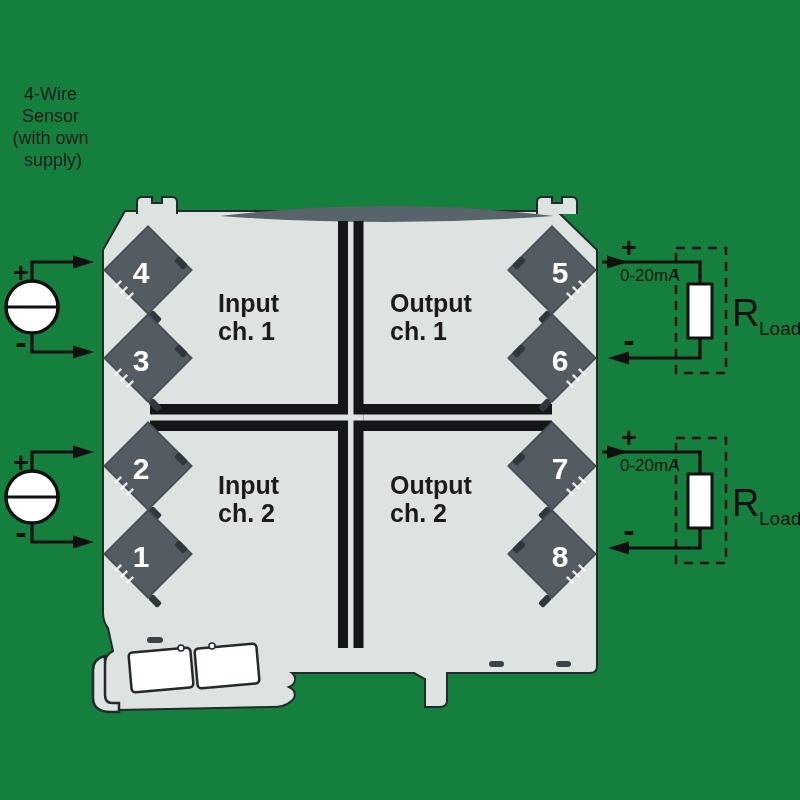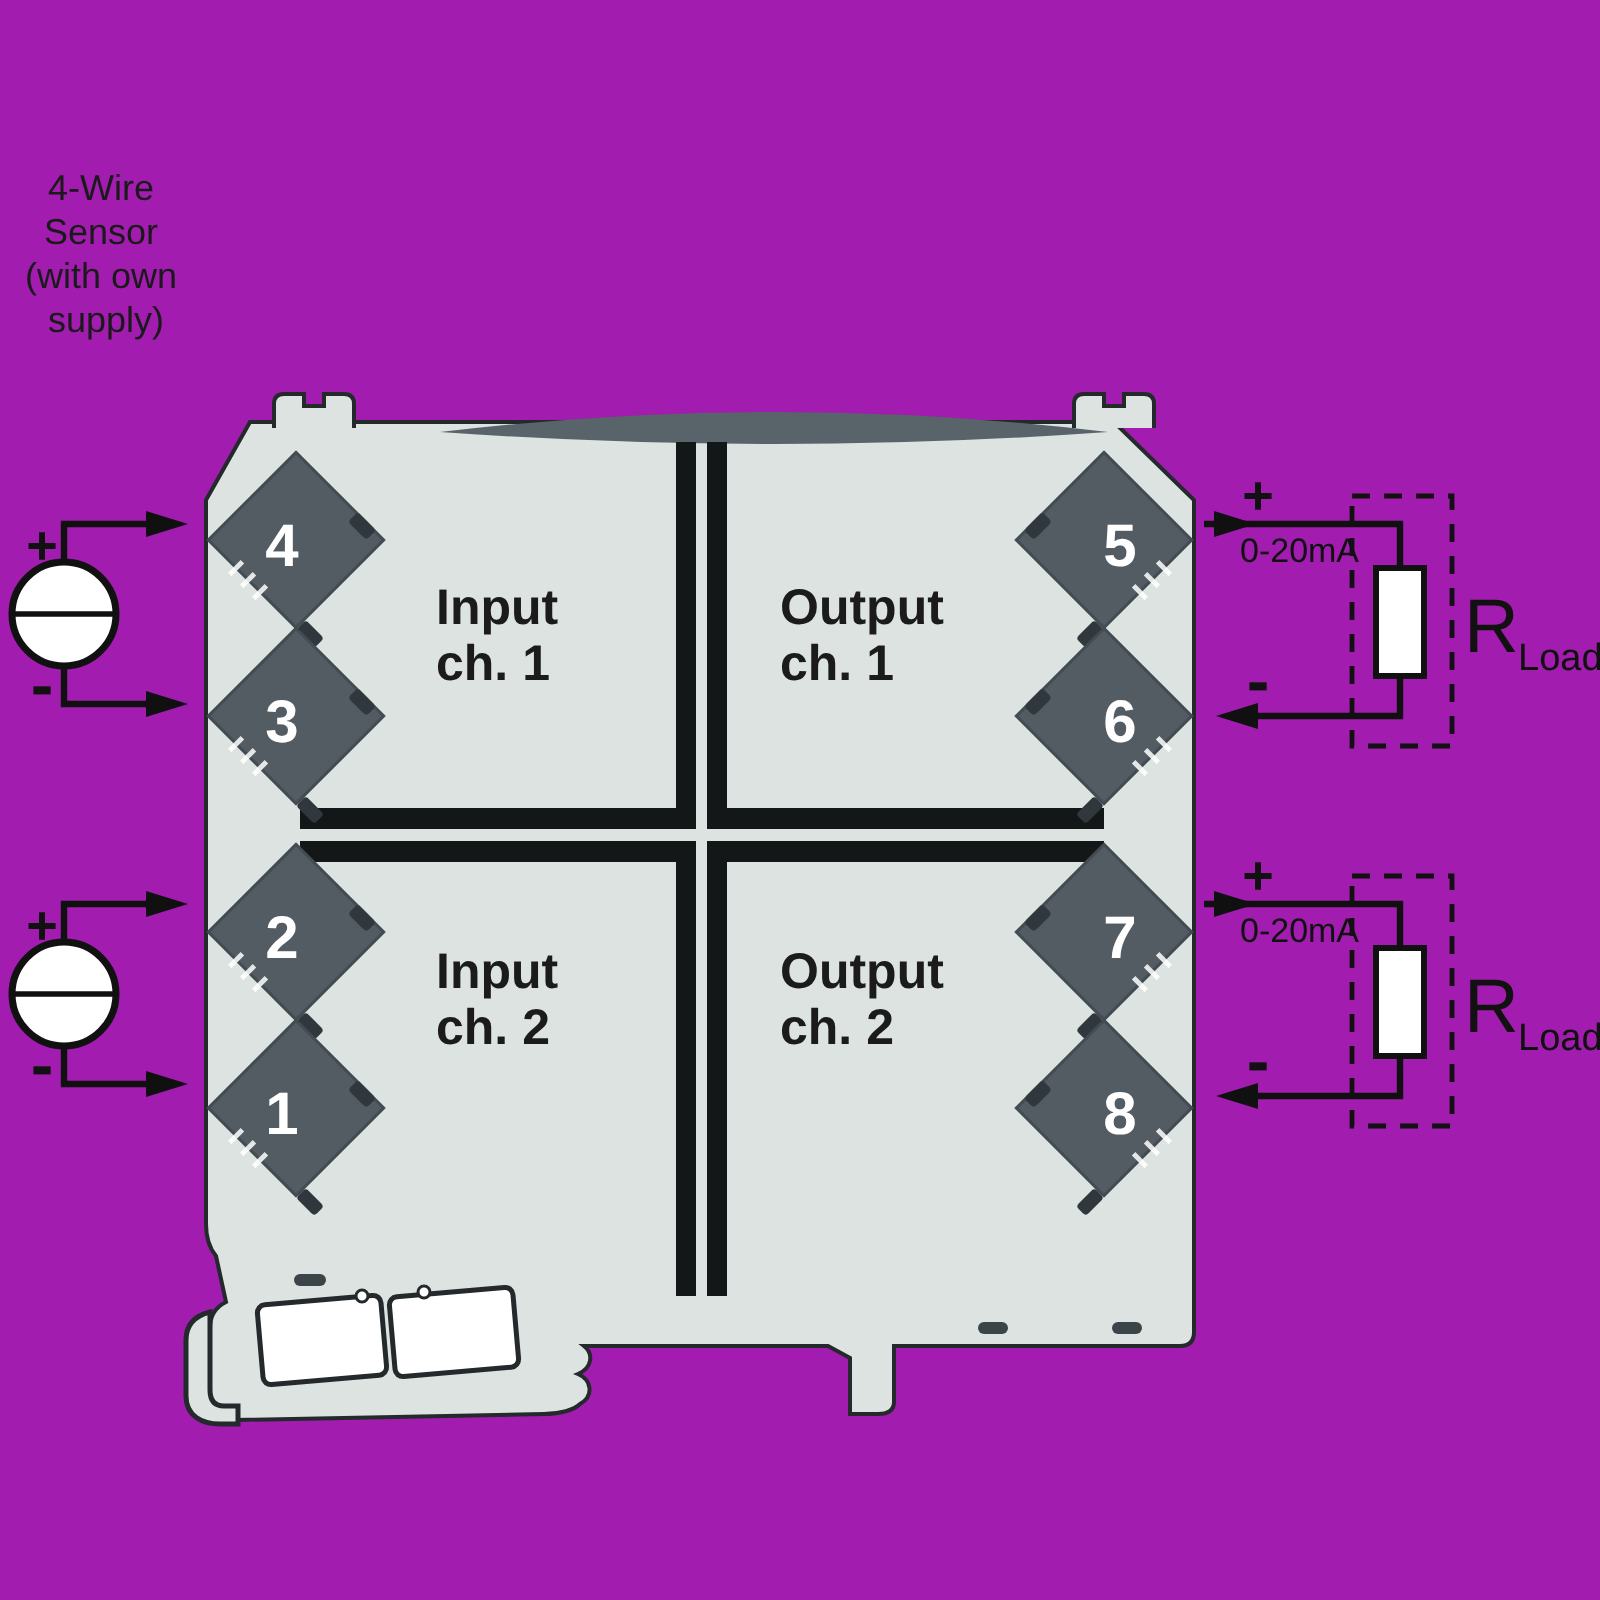--- a/index.html
+++ b/index.html
@@ -1,16 +1,16 @@
 <!DOCTYPE html>
 <html><head>
 <meta charset="utf-8">
 <style>
   html,body{margin:0;padding:0;background:#ffffff;}
-  #stage{position:relative;width:800px;height:800px;background:#a21caf;overflow:hidden;
+  #stage{position:relative;width:800px;height:800px;background:#15803d;overflow:hidden;
          font-family:"Liberation Sans",sans-serif;}
   svg{position:absolute;left:0;top:0;}
   text{font-family:"Liberation Sans",sans-serif;fill:#1a1a1a;}
   .body-fill{fill:#dce3e0;stroke:#24292c;stroke-width:2;}
   .foot-fill{fill:#dce3e0;stroke:#24292c;stroke-width:2.5;}
   .band-fill{fill:#59636a;stroke:none;}
   .tab{fill:#dce3e0;stroke:#24292c;stroke-width:2;}
   .terminal{fill:#525c62;stroke:#434c52;stroke-width:1.5;}
   .bar{fill:#141718;stroke:none;}
   .bar-gap{fill:#dce3e0;stroke:none;}

